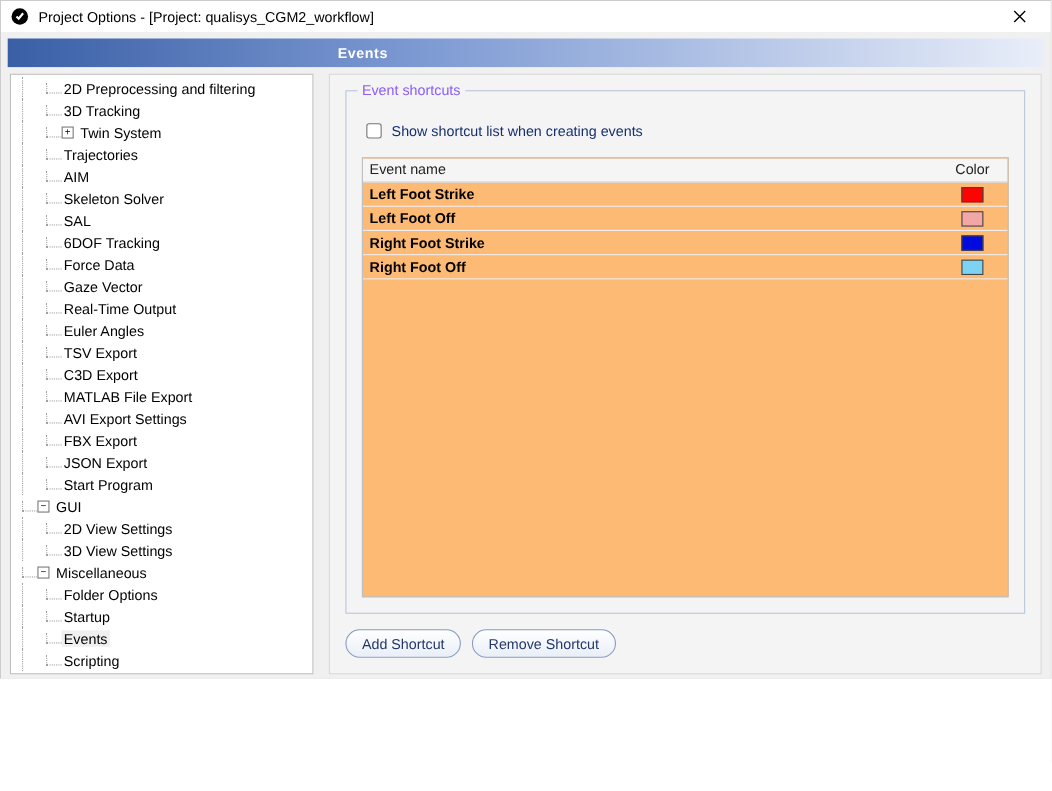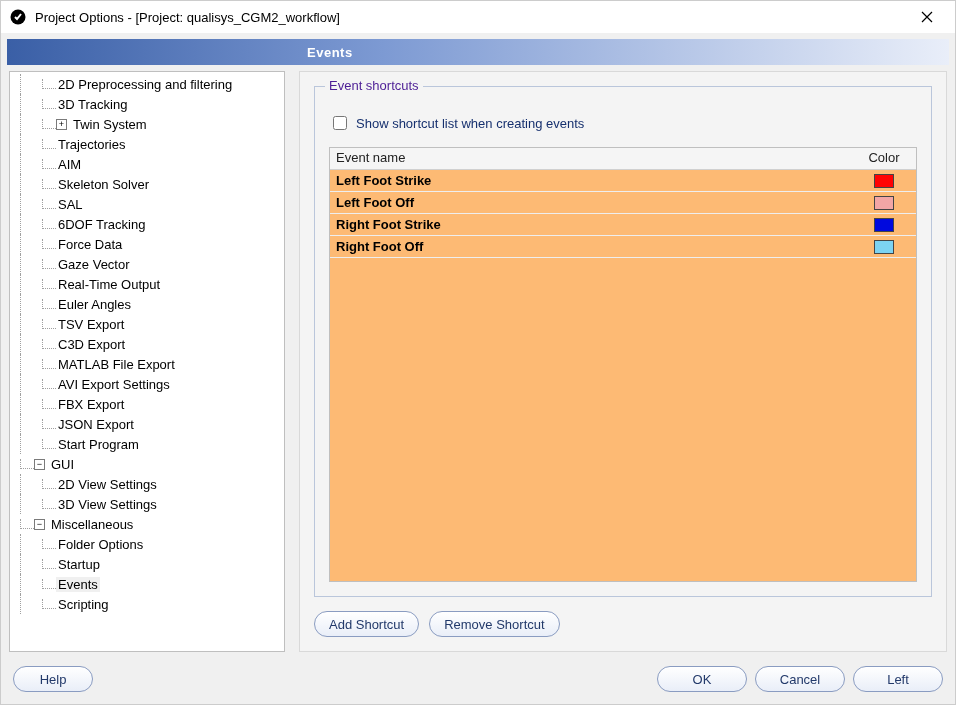--- a/index.html
+++ b/index.html
@@ -1,17 +1,17 @@
 <!DOCTYPE html>
 <html><head>
 <meta charset="utf-8">
 <style>
   * { box-sizing: border-box; font-family: "Segoe UI", Tahoma, sans-serif; font-size: 13px; }
   html, body { margin: 0; padding: 0; background: #ffffff; }
-  .window { width: 956px; height: 705px; background: #ffffff; display: flex; flex-direction: column; border: 1px solid #cccccc; }
+  .window { width: 956px; height: 617px; background: #ffffff; display: flex; flex-direction: column; border: 1px solid #cccccc; }
   .titlebar { height: 32px; display: flex; align-items: center; padding: 0 8px; background: #ffffff; }
   .titlebar .icon { width: 18px; height: 18px; margin-right: 8px; display: flex; align-items: center; justify-content: center; }
   .titlebar .title { flex: 1; color: #000; font-size: 13px; }
   .titlebar .close { width: 40px; height: 28px; display: flex; align-items: center; justify-content: center; cursor: default; }
   .client { flex: 1; background: #f0f0f0; display: flex; flex-direction: column; padding: 0; }
   .headerband { margin: 6px 6px 0 6px; }
   .pageheader { height: 26px; background: linear-gradient(90deg, #3a5fa6 0%, #7d9ad3 40%, #e9eef9 100%); color: #ffffff; display: flex; align-items: center; padding-left: 300px; font-weight: bold; letter-spacing: .5px; }
   .mainrow { flex: 1; display: flex; gap: 14px; padding: 6px 8px 6px 8px; min-height: 0; }
   .treewrap { width: 276px; background: #ffffff; border: 1px solid #bfbfbf; padding: 2px 0 2px 2px; overflow: hidden; display: flex; }
   .treescroll { flex: 1; overflow-y: scroll; }
@@ -21,21 +21,21 @@
   ul.tree, ul.tree ul { list-style: none; margin: 0; padding: 0; }
   ul.tree li { white-space: nowrap; }
   .node { display: flex; align-items: center; height: 20px; padding-right: 6px; cursor: default; }
   .dots-v { width: 14px; height: 20px; border-left: 1px dotted #a0a0a0; margin-left: 8px; }
   .dots-t { width: 14px; height: 10px; border-left: 1px dotted #a0a0a0; border-bottom: 1px dotted #a0a0a0; margin-left: 8px; }
   .exp { width: 11px; height: 11px; border: 1px solid #7a7a7a; display: inline-flex; align-items: center; justify-content: center; font-size: 9px; line-height: 1; margin-right: 4px; background: #fff; cursor: pointer; }
   .lbl { padding: 0 2px; }
   .lbl.selected { background: rgba(0,0,0,0.06); }
   .panel { flex: 1; background: #f4f4f4; border: 1px solid #d9d9d9; padding: 14px 14px 14px 14px; display: flex; flex-direction: column; }
   .groupbox { flex: 1; border: 1px solid #bac6db; position: relative; padding: 26px 14px 14px 14px; display: flex; flex-direction: column; background: #f4f4f4; }
-  .grouplabel { position: absolute; top: -9px; left: 10px; background: #f4f4f4; padding: 0 4px; color: #4c1d95; }
+  .grouplabel { position: absolute; top: -9px; left: 10px; background: #f4f4f4; padding: 0 4px; color: #8b5cf6; }
   .checkrow { display: flex; align-items: center; gap: 6px; margin-bottom: 14px; color: #16306e; }
   .checkrow input { width: 14px; height: 14px; }
   .tablearea { flex: 1; border: 1px solid #bfbfbf; background: #fdba74; display: flex; flex-direction: column; overflow: hidden; }
   .thead { display: flex; background: #f5f5f5; border-bottom: 1px solid #d0d0d0; height: 22px; }
   .th { padding: 2px 6px; color: #222; }
   .th.name { flex: 1; }
   .th.color { width: 64px; text-align: center; }
   .trow { display: flex; align-items: center; height: 22px; border-bottom: 1px solid #eeeeee; font-weight: bold; }
   .td.name { flex: 1; padding: 0 6px; }
   .td.color { width: 64px; display: flex; align-items: center; justify-content: center; }

